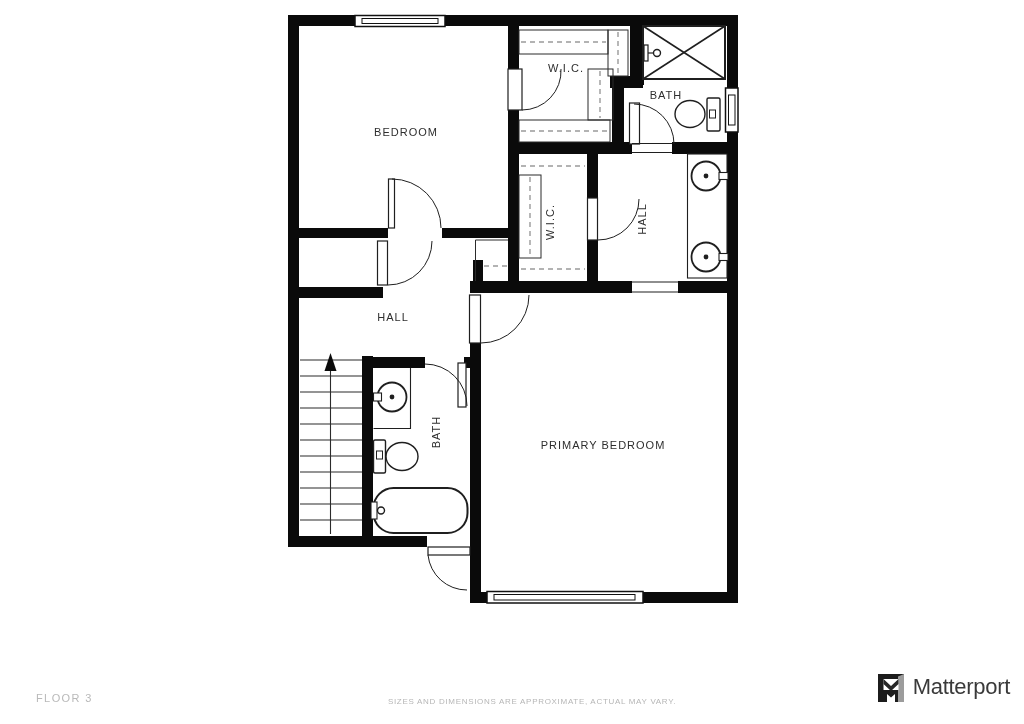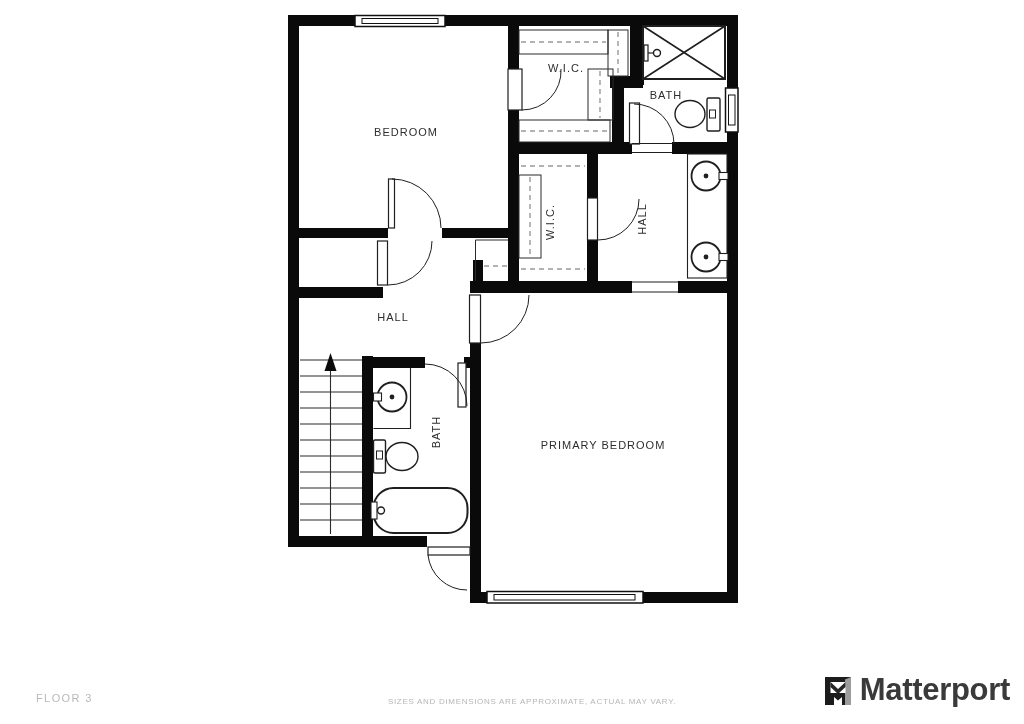--- a/index.html
+++ b/index.html
@@ -6,21 +6,21 @@
   .page{position:relative;width:1024px;height:724px;background:#ffffff;overflow:hidden;
         font-family:"Liberation Sans", sans-serif;}
   .plan-svg{position:absolute;left:0;top:0;}
   .room-label{font-family:"Liberation Sans", sans-serif;font-size:11px;letter-spacing:1px;
               fill:#2e2e2e;text-anchor:middle;}
   .footer-floor{position:absolute;left:36px;top:692px;font-size:11px;letter-spacing:1.4px;
                 color:#b9b9b9;}
   .footer-disclaimer{position:absolute;left:0;right:0;top:697px;text-align:center;
                      font-size:8px;letter-spacing:.7px;color:#b6b6b6;margin-left:40px;}
   .brand{position:absolute;right:14px;top:672px;display:flex;align-items:center;gap:8px;}
-  .brand-word{font-size:31px;font-weight:700;color:#3a3a3a;letter-spacing:-0.3px;}
+  .brand-word{font-size:22px;font-weight:400;color:#3a3a3a;letter-spacing:-0.3px;}
 </style>
 </head>
 <body>
 
 <div class="page">
 
   <svg class="plan-svg" width="1024" height="724" viewBox="0 0 1024 724">
 
     <g fill="#0a0a0a" stroke="none">
 

